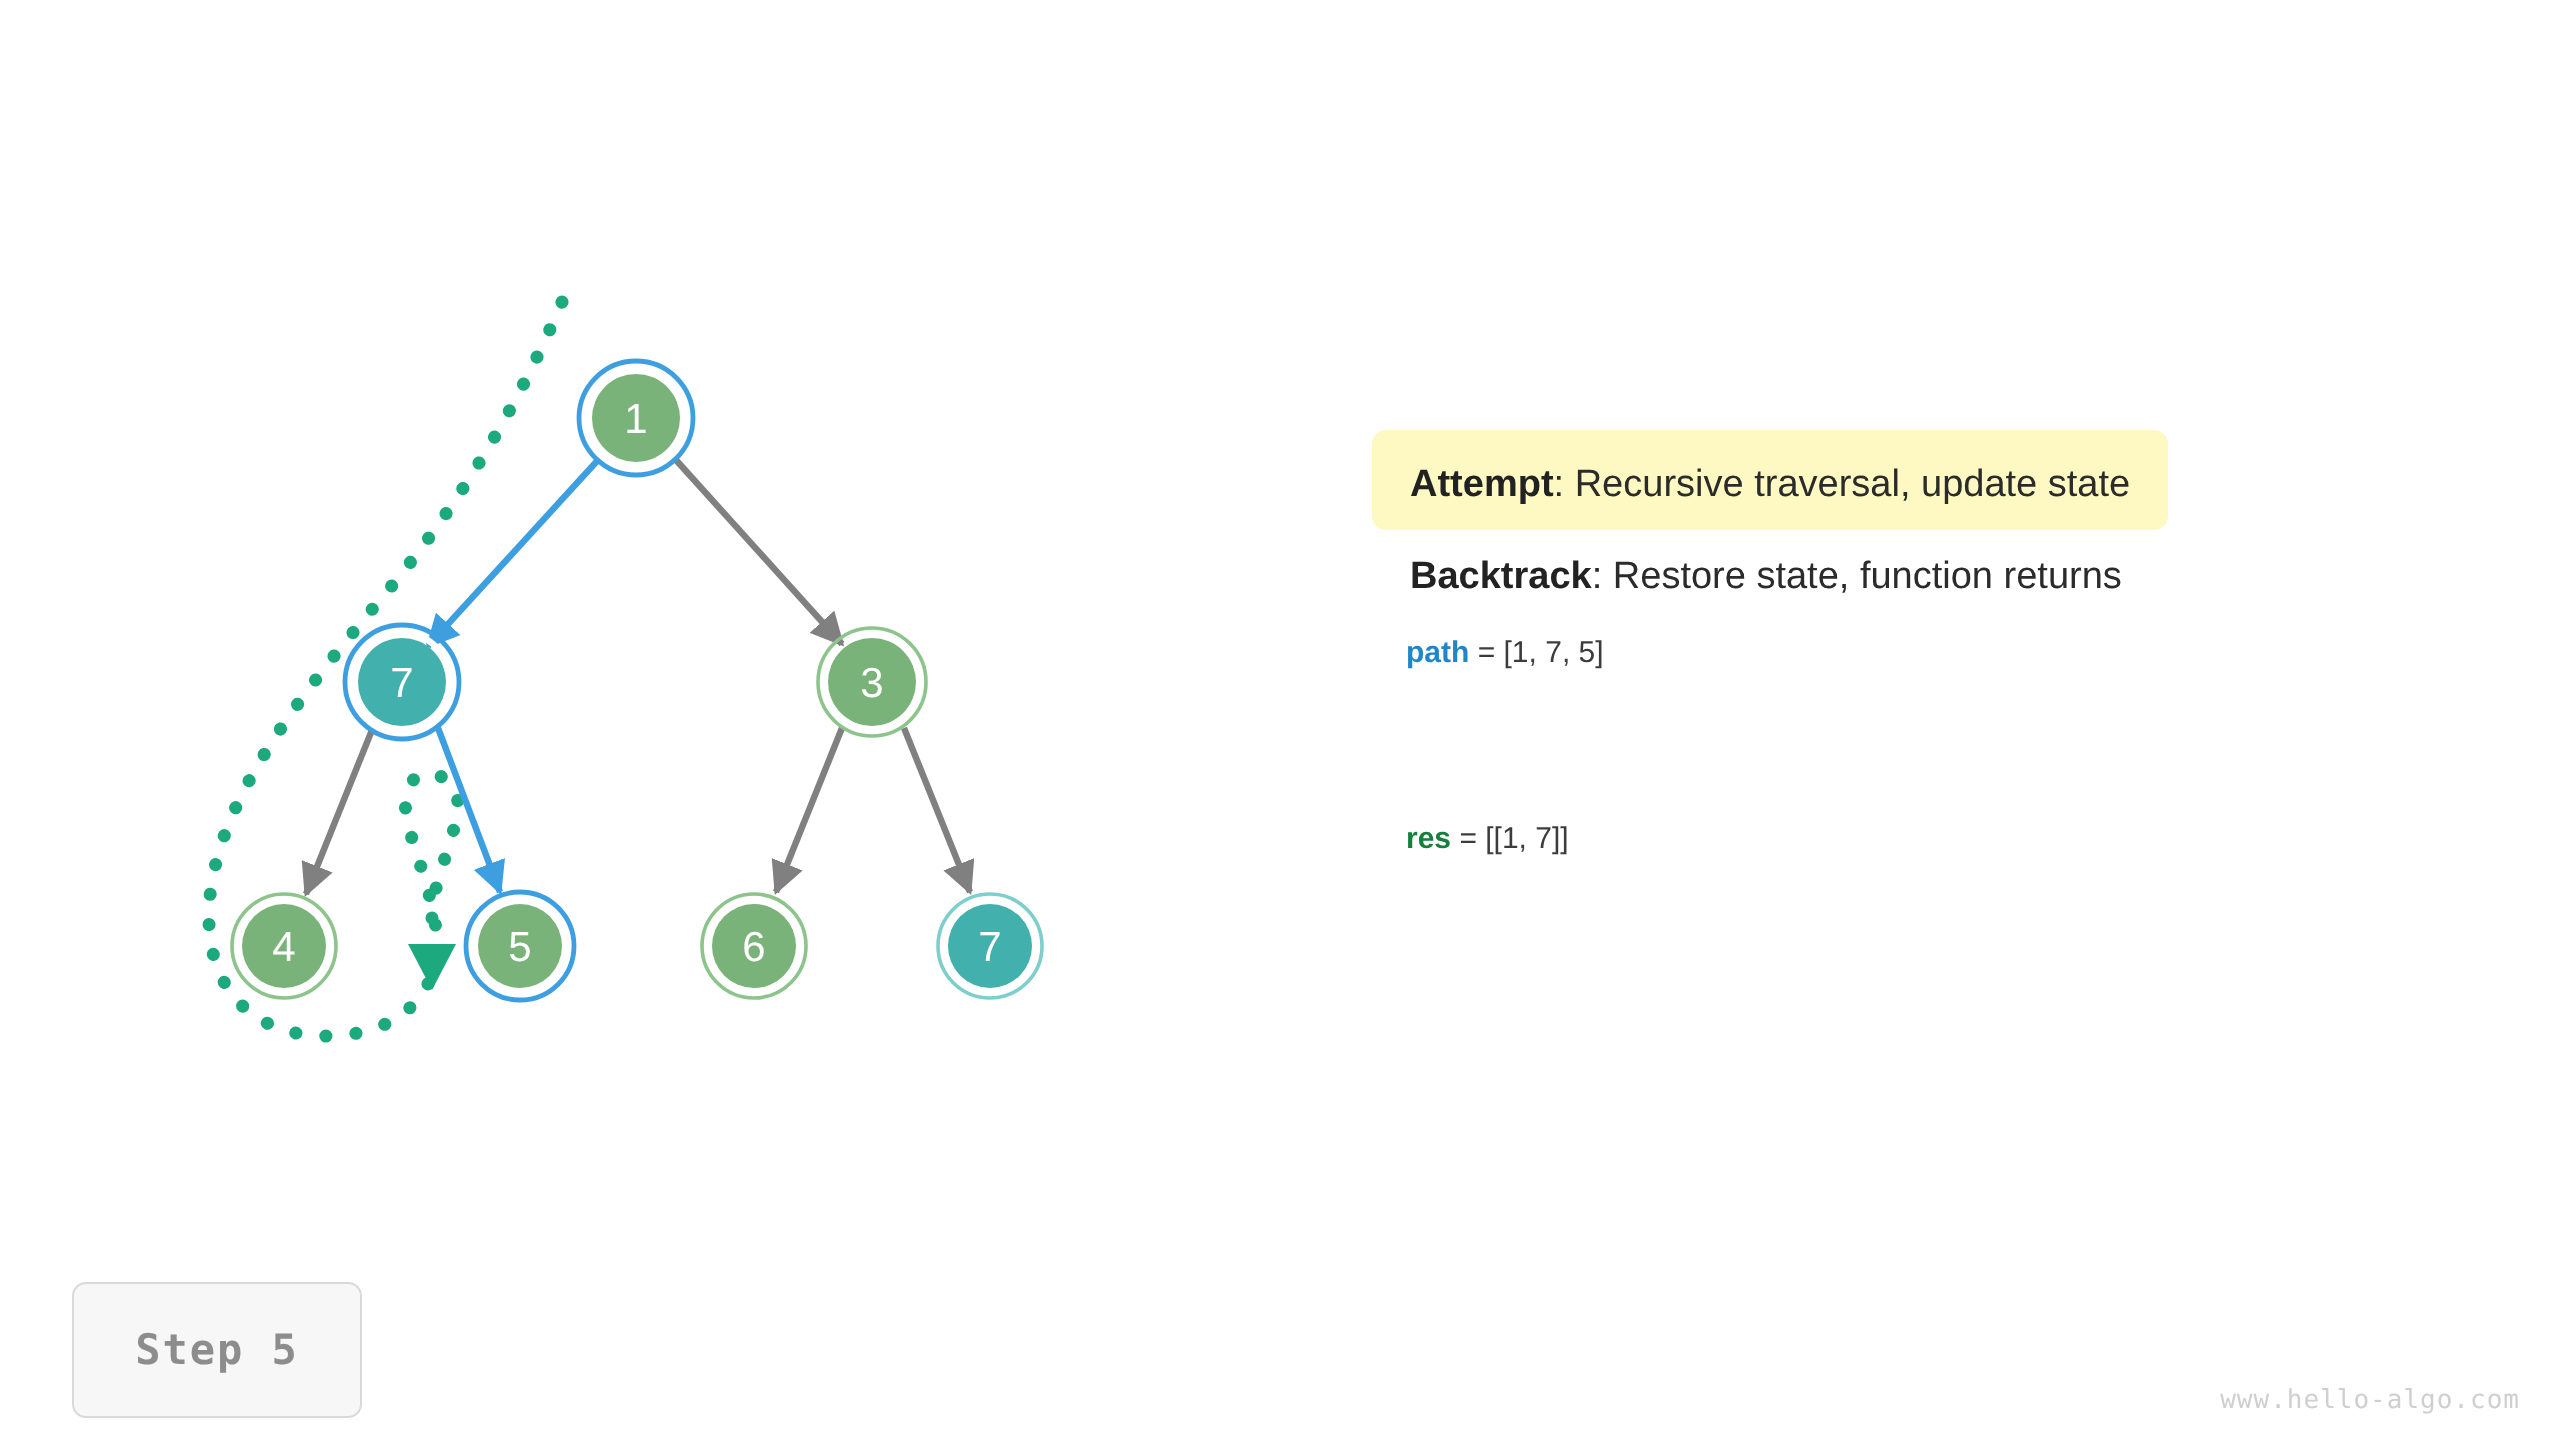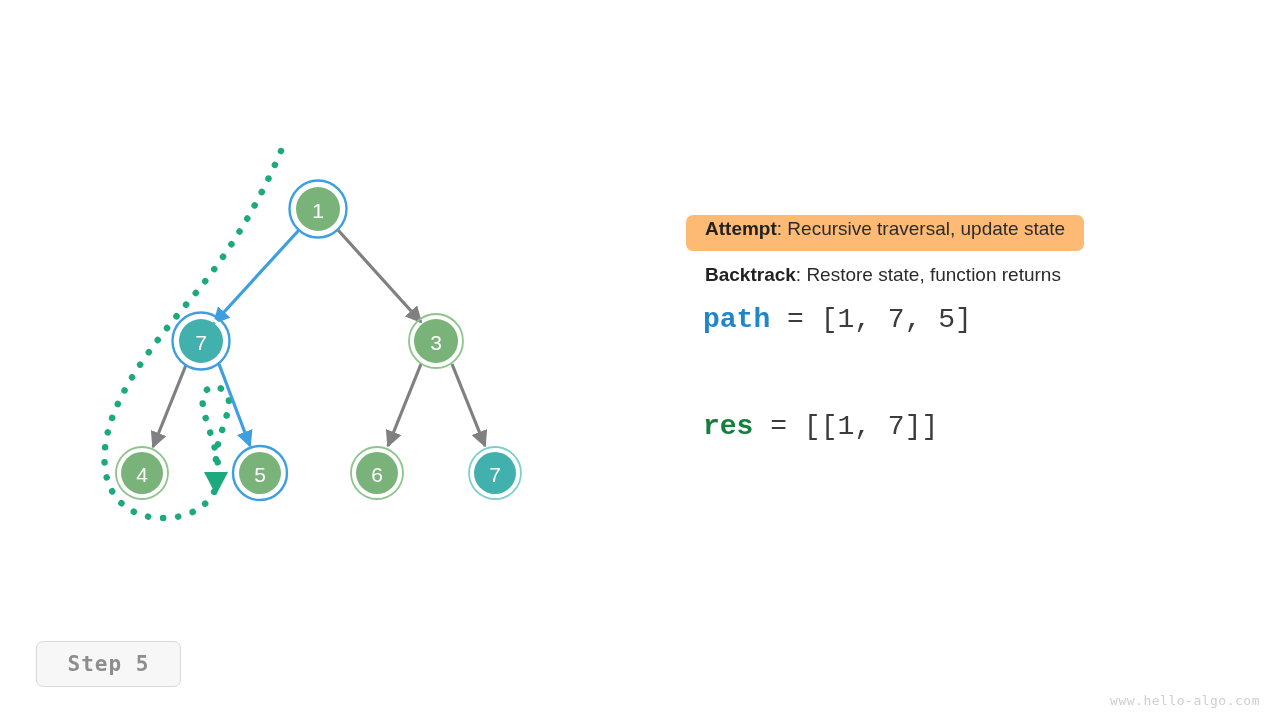--- a/index.html
+++ b/index.html
@@ -43,51 +43,51 @@
   }
   .line {
     font-family: "Liberation Sans", sans-serif;
     font-size: 19px;
     color: #2b2b2b;
     line-height: 1.0;
     white-space: nowrap;
   }
   .hl-box {
     display: inline-block;
-    background: #fdba74;
+    background: #fef9c3;
     border-radius: 7px;
-    padding: 4px 19px 13px 19px;
+    padding: 18px 19px 13px 19px;
     margin: 0;
   }
   .lbl-bold { font-weight: bold; color: #222222; }
 
   .row-backtrack {
     margin-top: 14px;
     padding-left: 19px;
   }
 
   .code {
-    font-family: Liberation Mono, monospace;
-    font-size: 28px;
+    font-family: Liberation Sans, sans-serif;
+    font-size: 15px;
     color: #3c3c3c;
     padding-left: 17px;
     white-space: pre;
   }
   .code-path { margin-top: 20px; }
   .code-res  { margin-top: 76px; }
   .var-path { color: #1f86c9; font-weight: bold; }
   .var-res  { color: #15803d; font-weight: bold; }
 
   
   #step-badge {
     position: absolute;
     left: 36px;
     top: 641px;
     width: 145px;
-    height: 46px;
+    height: 68px;
     box-sizing: border-box;
     background: #f7f7f7;
     border: 1px solid #d9d9d9;
     border-radius: 7px;
     display: flex;
     align-items: center;
     justify-content: center;
     font-family: "DejaVu Sans Mono", monospace;
     font-size: 21px;
     font-weight: bold;

